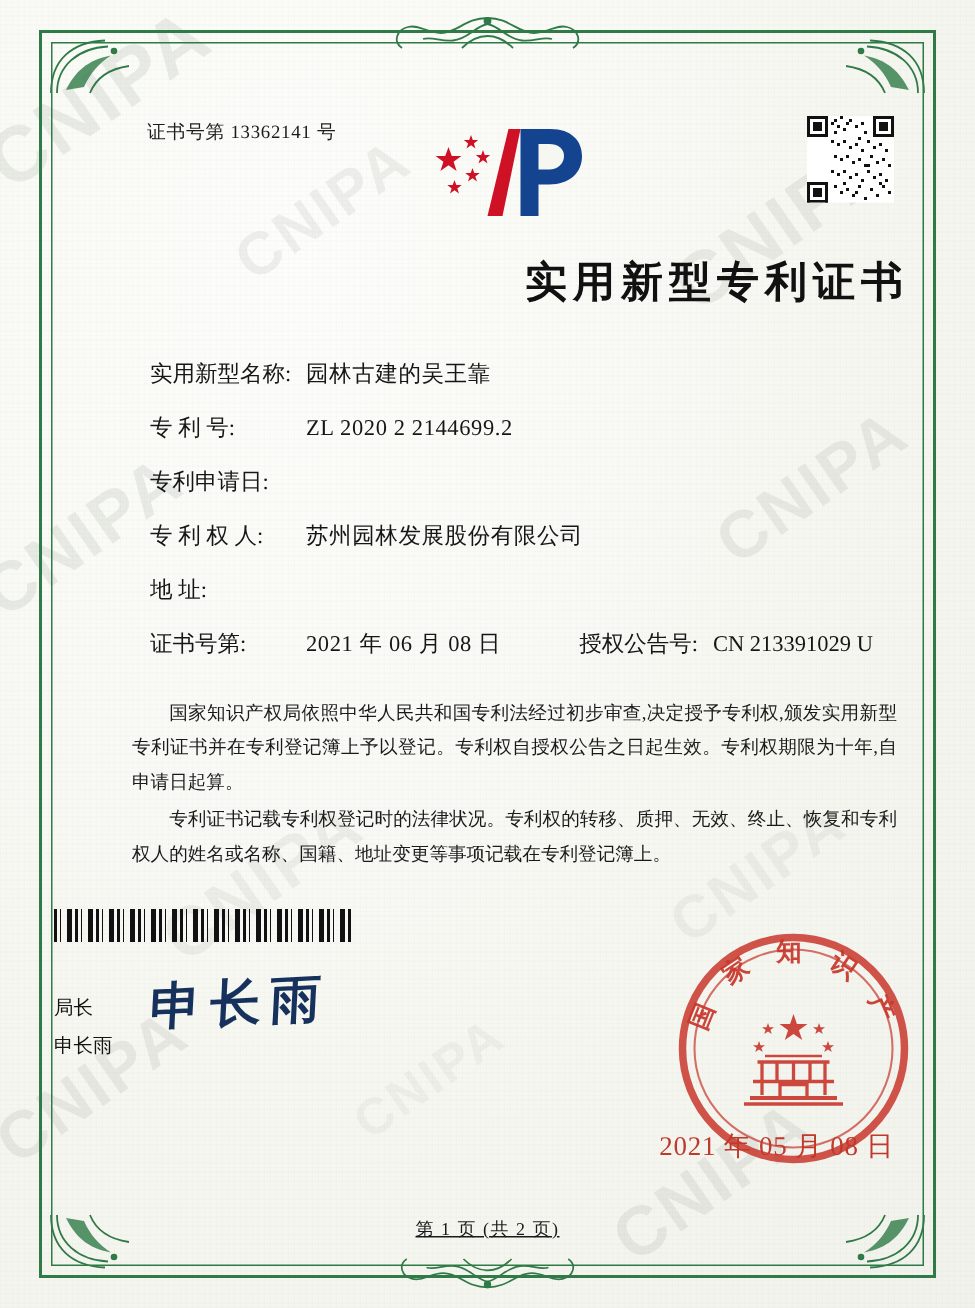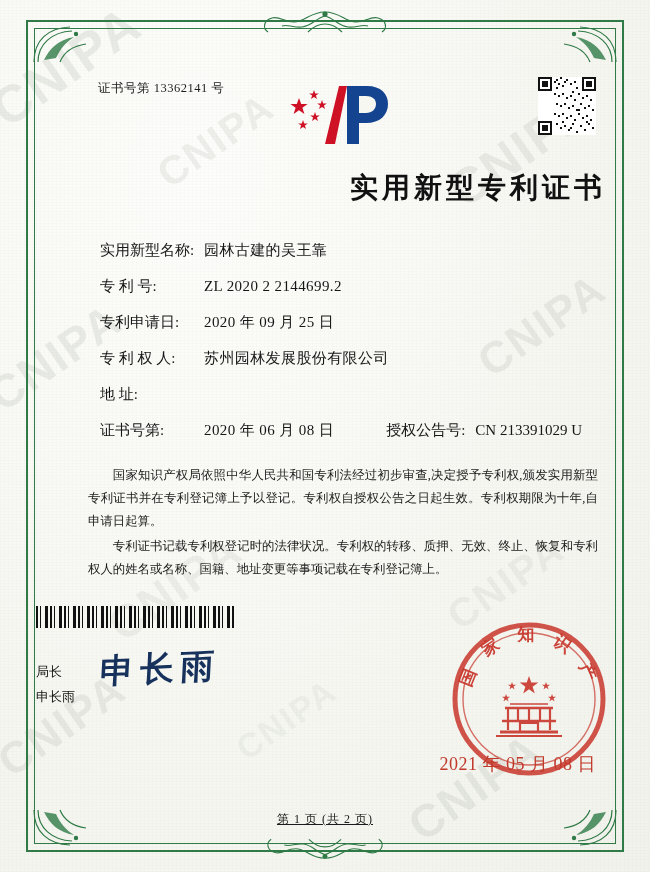--- a/index.html
+++ b/index.html
@@ -452,32 +452,31 @@
       <div class="field-row">
         <div class="field-label">实用新型名称:</div>
         <div class="field-value">园林古建的吴王靠</div>
       </div>
       <div class="field-row">
         <div class="field-label">专 利 号:</div>
         <div class="field-value">ZL 2020 2 2144699.2</div>
       </div>
       <div class="field-row">
         <div class="field-label">专利申请日:</div>
-        <div class="field-value">2020 年 09 月 25 日</div>
       </div>
       <div class="field-row">
         <div class="field-label">专 利 权 人:</div>
         <div class="field-value">苏州园林发展股份有限公司</div>
       </div>
       <div class="field-row">
         <div class="field-label">地 址:</div>
       </div>
       <div class="field-row two-col">
         <div class="field-label">证书号第:</div>
-        <div class="field-value">2020 年 06 月 08 日</div>
+        <div class="field-value">2021 年 06 月 08 日</div>
         <div class="second-label">授权公告号:</div>
         <div class="second-value">CN 213391029 U</div>
       </div>
     </div>
 
     <div class="paragraphs">
       <p>国家知识产权局依照中华人民共和国专利法经过初步审查,决定授予专利权,颁发实用新型专利证书并在专利登记簿上予以登记。专利权自授权公告之日起生效。专利权期限为十年,自申请日起算。</p>
       <p>专利证书记载专利权登记时的法律状况。专利权的转移、质押、无效、终止、恢复和专利权人的姓名或名称、国籍、地址变更等事项记载在专利登记簿上。</p>
     </div>
   </div>

